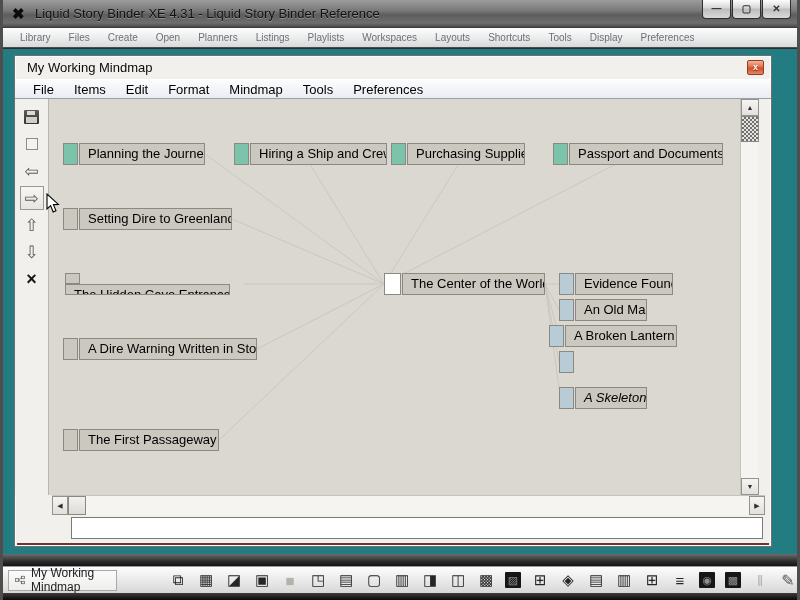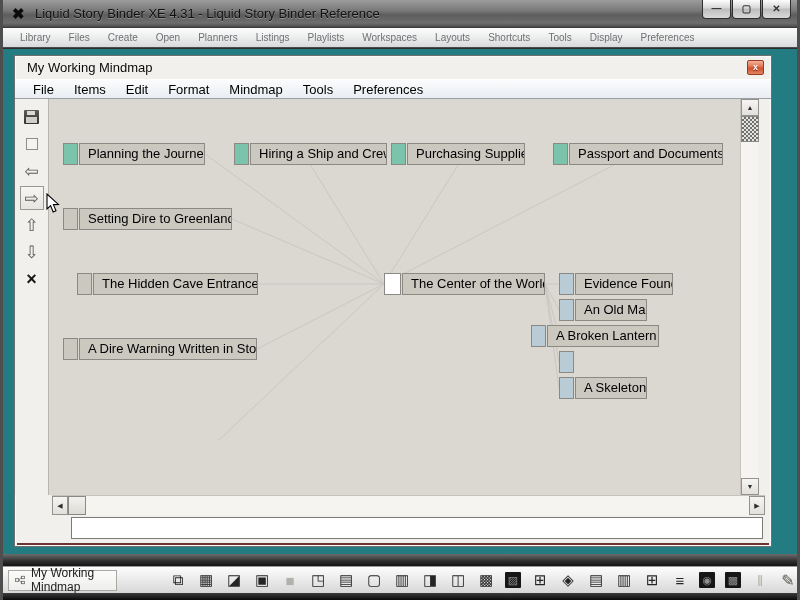--- a/index.html
+++ b/index.html
@@ -187,50 +187,54 @@
               <div class="box" style="width: 118px;">Purchasing Supplies</div>
             </div>
             <div class="mnode" style="left: 480px; top: 44px; padding-left: 24px;">
               <div class="marker teal"></div>
               <div class="box" style="width: 154px;">Passport and Documents</div>
             </div>
             <div class="mnode" style="left: 14px; top: 109px;">
               <div class="marker gray"></div>
               <div class="box" style="width: 153px;">Setting Dire to Greenland</div>
             </div>
-            <div class="mnode" style="left: 28px; top: 174px;">
+            <div class="mnode" style="left: 16px; top: 174px; flex-direction: column;">
               <div class="marker gray"></div>
               <div class="box" style="width: 165px;">The Hidden Cave Entrance</div>
             </div>
             <div class="mnode" style="left: 335px; top: 174px;">
               <div class="marker white"></div>
               <div class="box" style="width: 143px;">The Center of the World</div>
             </div>
             <div class="mnode" style="left: 510px; top: 174px;">
               <div class="marker blue"></div>
               <div class="box" style="width: 98px;">Evidence Found</div>
             </div>
             <div class="mnode" style="left: 510px; top: 200px;">
               <div class="marker blue"></div>
               <div class="box" style="width: 72px;">An Old Map</div>
             </div>
-            <div class="mnode" style="left: 482px; top: 226px;">
+            <div class="mnode" style="left: 500px; top: 226px;">
               <div class="marker blue"></div>
               <div class="box" style="width: 112px;">A Broken Lantern</div>
             </div>
             <div class="mnode" style="left: 510px; top: 252px;">
               <div class="marker blue"></div>
             </div>
-            <div class="mnode" style="left: 510px; top: 278px;">
+            <div class="mnode" style="left: 510px; top: 288px; font-style: italic;">
               <div class="marker blue"></div>
               <div class="box" style="width: 72px;">A Skeleton</div>
             </div>
             <div class="mnode" style="left: 14px; top: 239px;">
               <div class="marker gray"></div>
               <div class="box" style="width: 178px;">A Dire Warning Written in Stone</div>
+            </div>
+            <div class="mnode" style="left: 14px; top: 330px;">
+              <div class="marker gray"></div>
+              <div class="box" style="width: 140px;">The First Passageway</div>
             </div>
           </div>
         <div class="vscroll">
           <div class="sbtn">▲</div>
           <div class="vthumb"></div>
           <div class="vfill"></div>
           <div class="sbtn">▼</div>
         </div>
       </div>
 

